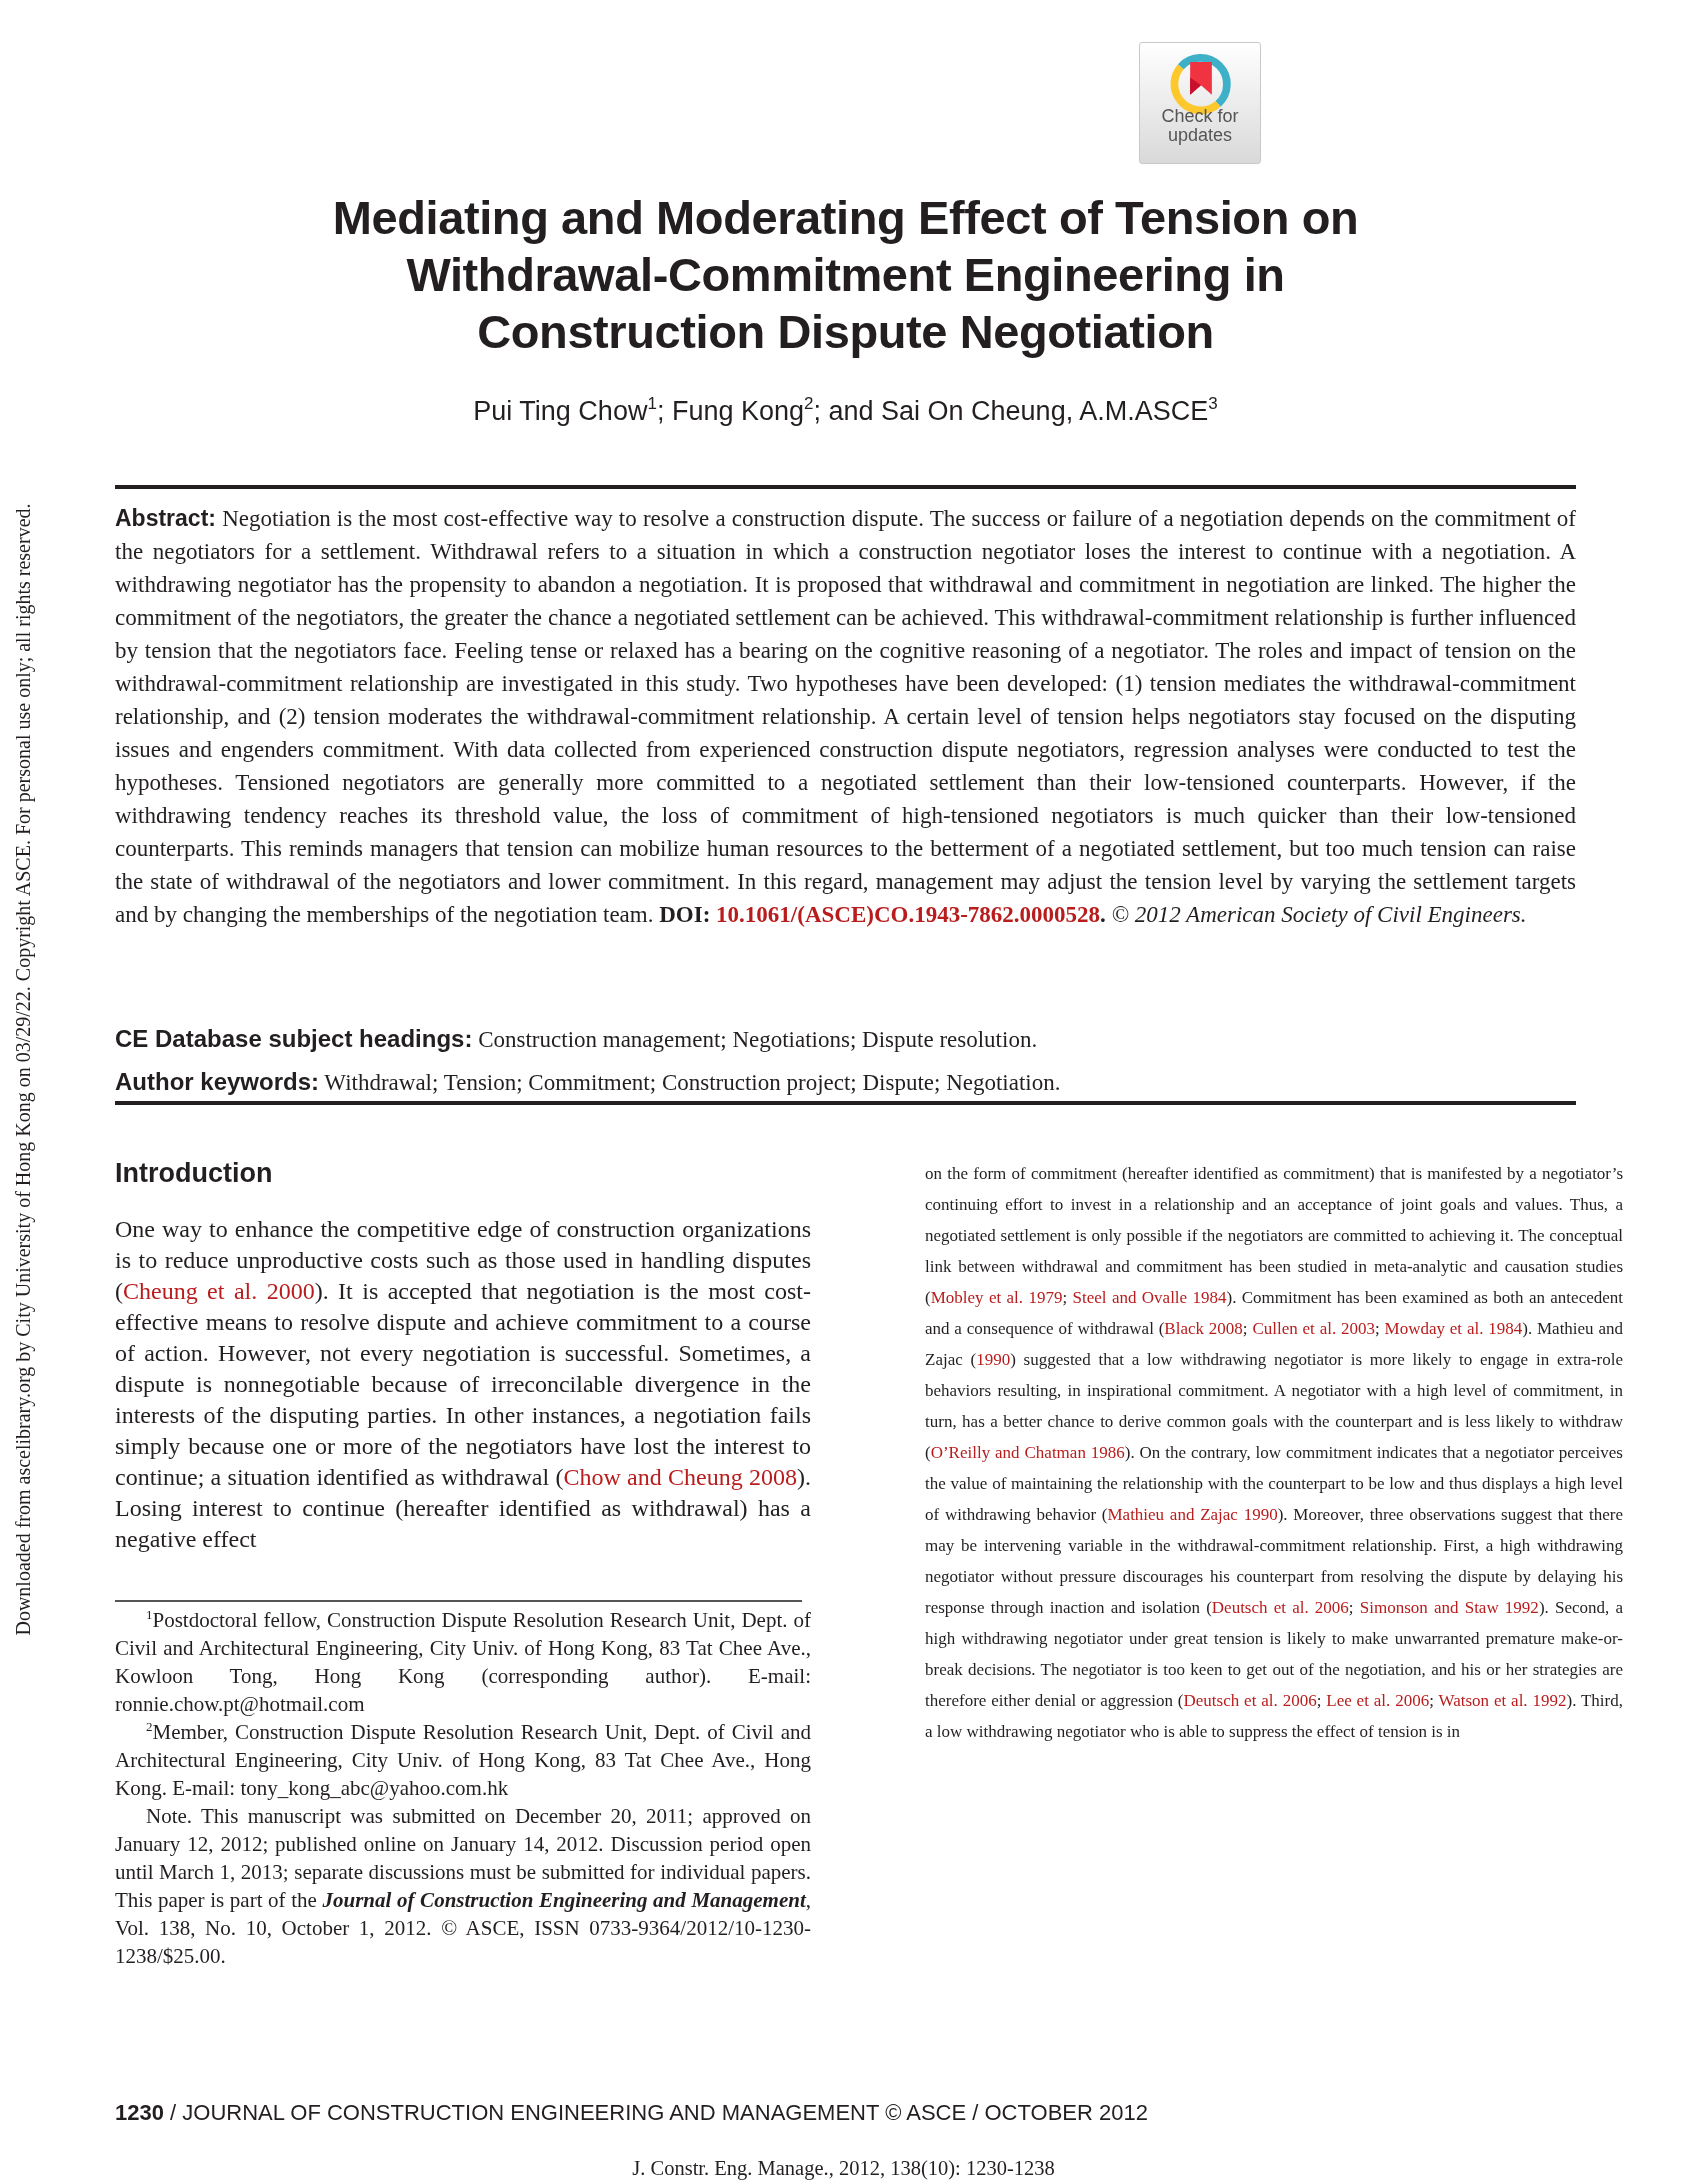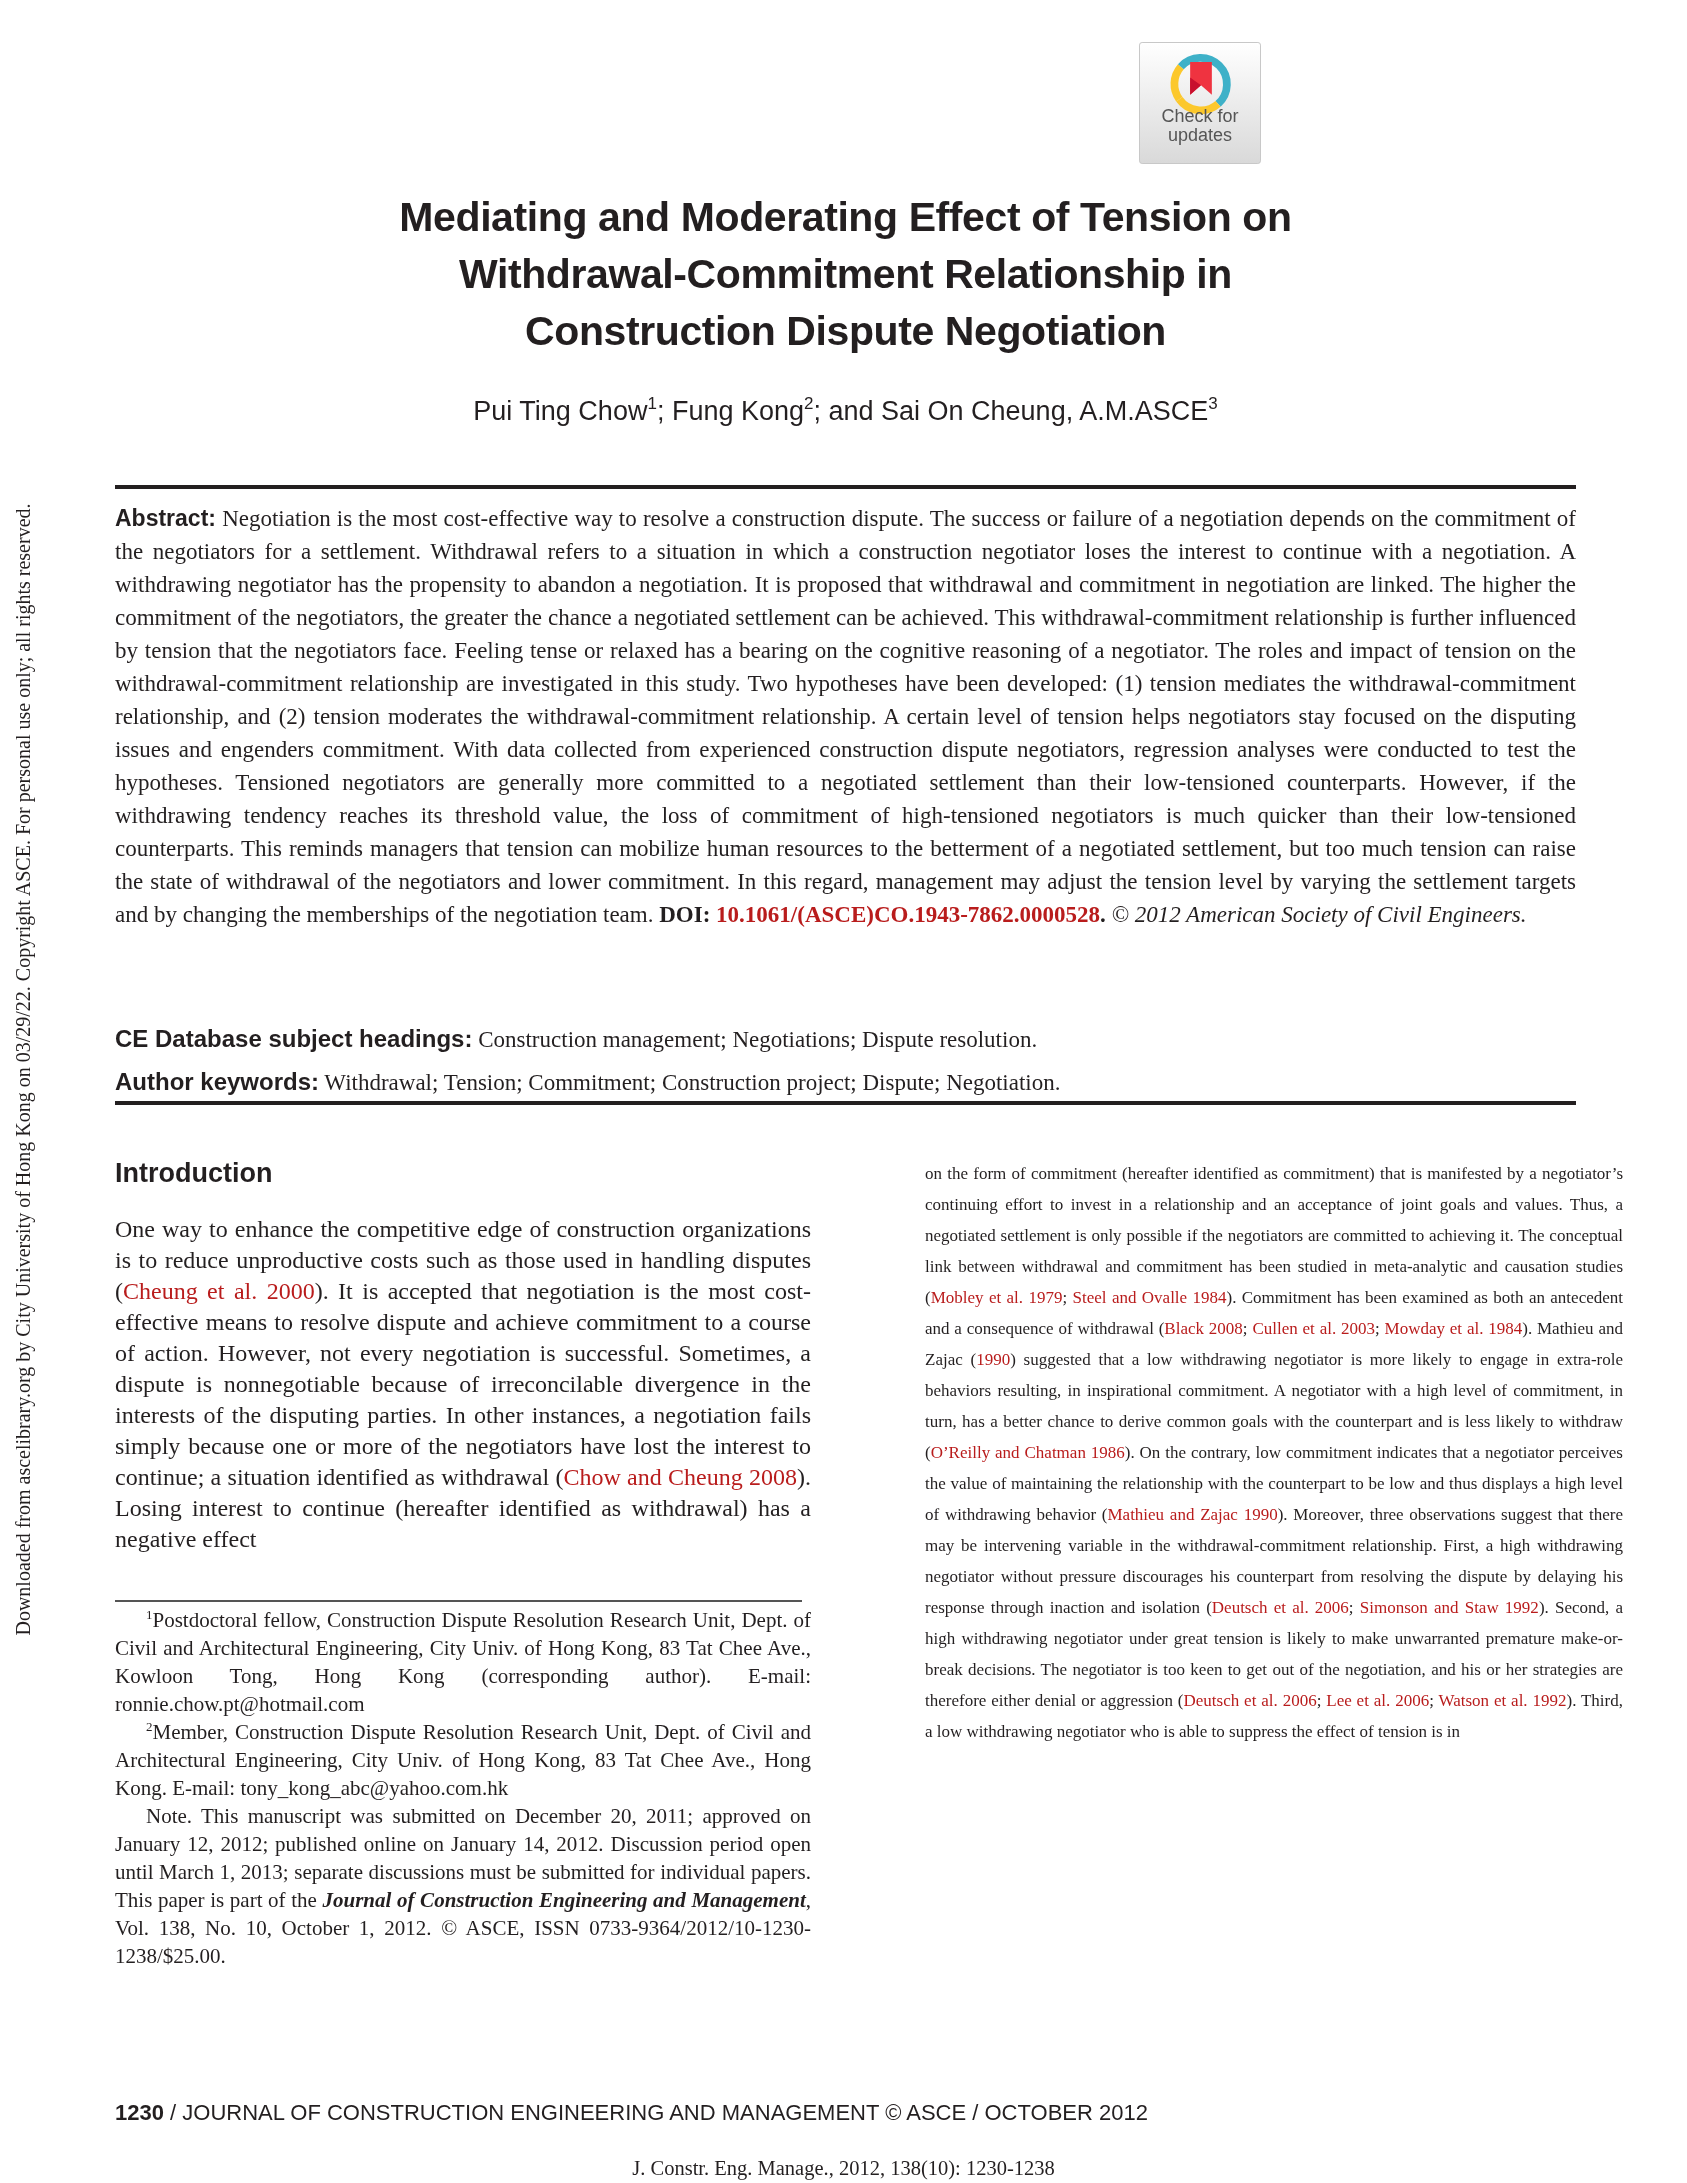--- a/index.html
+++ b/index.html
@@ -17,21 +17,21 @@
     position:absolute; left:1139px; top:42px; width:122px; height:122px;
     border:1.6px solid #c8c8c8; border-radius:3.1px; box-sizing:border-box;
     background: linear-gradient(#ffffff, #d9d9d9);
     text-align:center;
   }
   #badge svg { position:absolute; left:30px; top:7.8px; }
   #badge .txt { position:absolute; left:0; right:0; top:64px; font-size:18px; line-height:18.6px; color:#555555; }
 
   #title {
     position:absolute; left:116px; width:1459px; top:189px;
-    text-align:center; font-size:41px; line-height:57px; font-weight:bold; color:#231f20;
+    text-align:center; font-size:47px; line-height:57px; font-weight:bold; color:#231f20;
     letter-spacing:-0.4px;
   }
   #authors {
     position:absolute; left:116px; width:1459px; top:394px; text-align:center;
     font-size:27px; line-height:34px;
   }
   #authors sup { font-size:17px; vertical-align: 11px; line-height:0; }
 
   .rule { position:absolute; left:115px; width:1461px; background:#231f20; }
   #rule-top { top:485px; height:3.9px; }
@@ -80,21 +80,21 @@
     <path d="M26 34 L40 44 L26 56 Z" fill="#c8102e"></path>
   </svg>
   <div class="txt">
     <div>Check for</div>
     <div>updates</div>
   </div>
 </div>
 
 <div id="title" class="sans">
   <div>Mediating and Moderating Effect of Tension on</div>
-  <div>Withdrawal-Commitment Relationship in</div>
+  <div>Withdrawal-Commitment Engineering in</div>
   <div>Construction Dispute Negotiation</div>
 </div>
 
 <div id="authors" class="sans">
   <span>Pui Ting Chow</span><sup>1</sup><span>; </span><span>Fung Kong</span><sup>2</sup><span>; and </span><span>Sai On Cheung, A.M.ASCE</span><sup>3</sup>
 </div>
 
 <div id="rule-top" class="rule"></div>
 
 <div id="abstract" class="serif">

